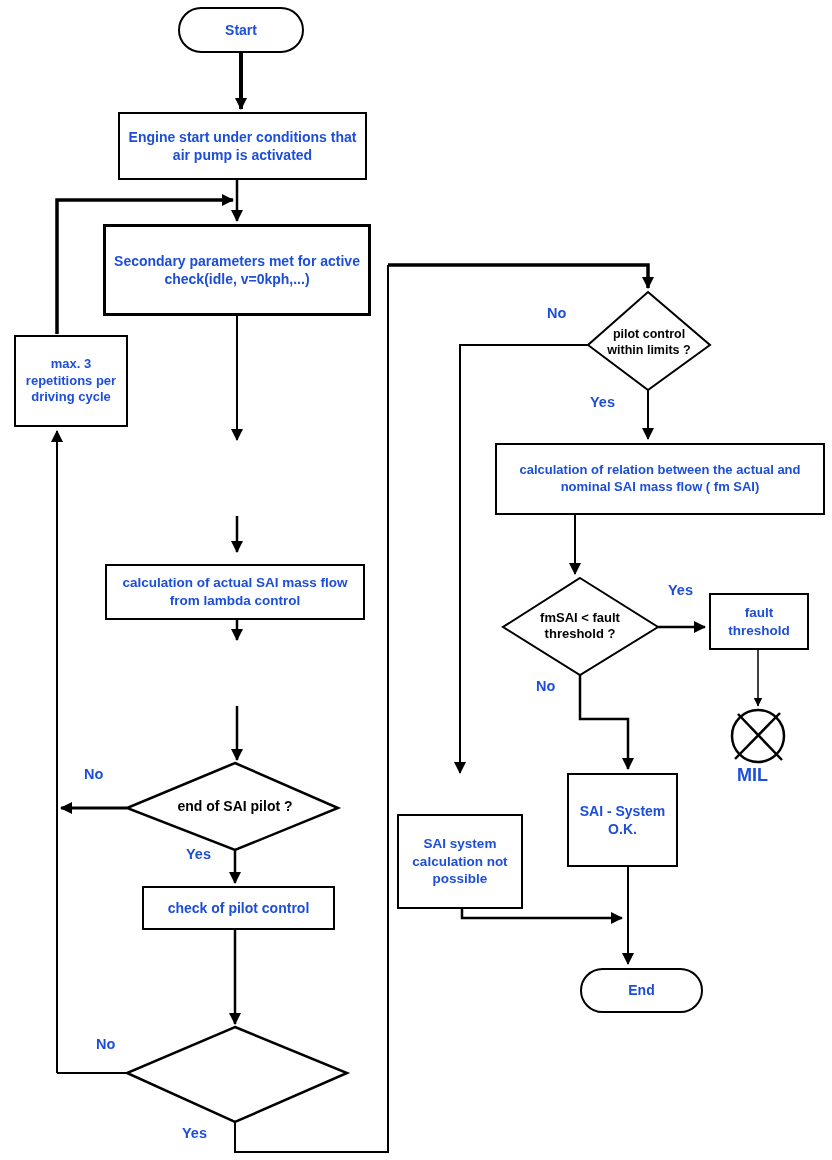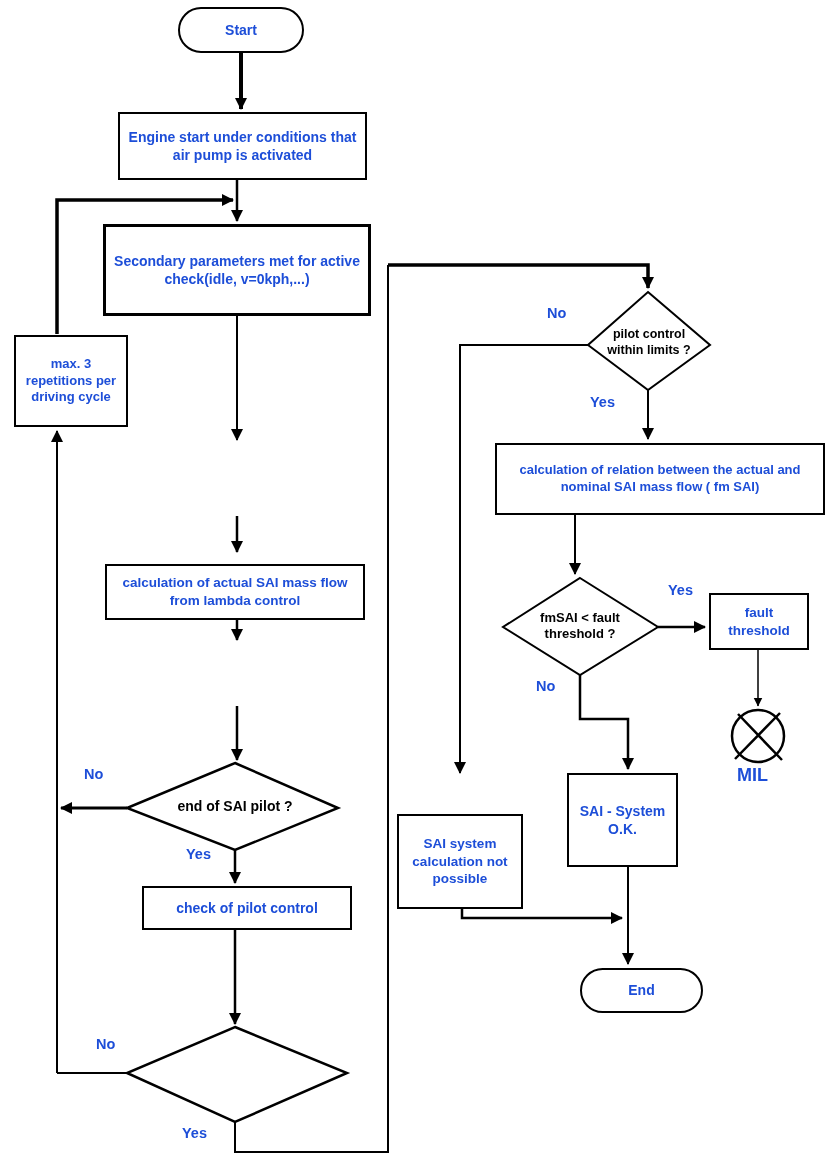--- a/index.html
+++ b/index.html
@@ -149,21 +149,21 @@
   <div class="node box f13" style="left:14px; top:335px; width:114px; height:92px;">
     <span>max. 3 repetitions per driving cycle</span>
   </div>
 
 
   <div class="node box" style="left:105px; top:555px; width:260px; height:56px;margin-top:9px;">
     <span>calculation of actual SAI mass flow from lambda control</span>
   </div>
 
 
-  <div class="node box f14" style="left:142px; top:886px; width:210px; height:44px;">
+  <div class="node box f14" style="left:142px; top:886px; width:193px; height:44px;">
     <span>check of pilot control</span>
   </div>
 
   <div class="node box b25 f13" style="left:495px; top:443px; width:330px; height:72px;">
     <span>calculation of relation between the actual and nominal SAI mass flow ( fm SAI)</span>
   </div>
 
   <div class="node box b25" style="left:709px; top:593px; width:100px; height:57px;">
     <span>fault threshold</span>
   </div>

